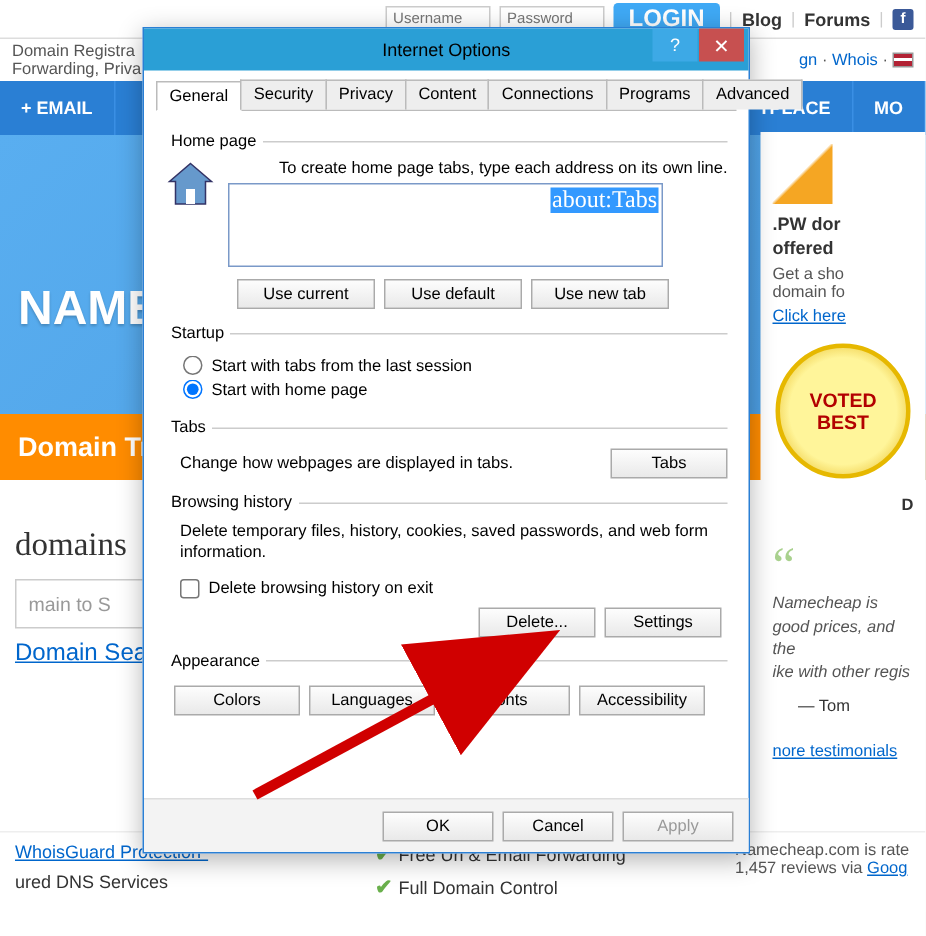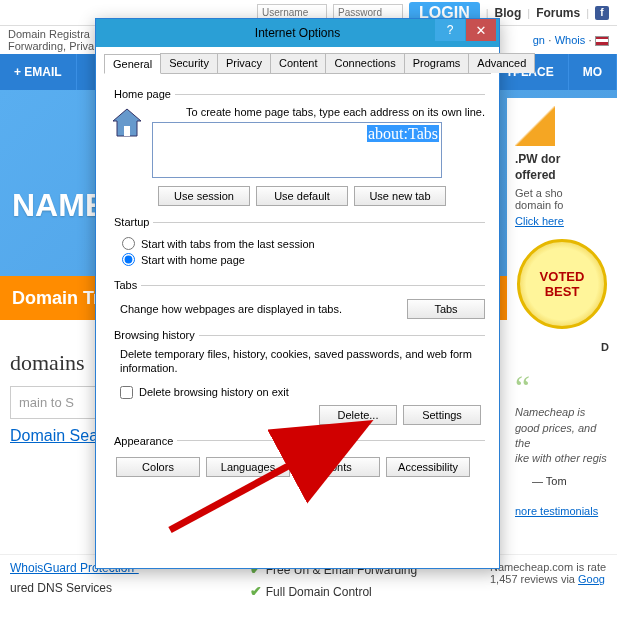--- a/index.html
+++ b/index.html
@@ -57,21 +57,21 @@
 }
 .bg-hero-title { color: #fff; font-size: 32px; font-weight: bold; text-shadow: 0 1px 2px rgba(0,0,0,.2); }
 .bg-hero-banner {
   position: absolute; left: 0; bottom: 0; right: 0; height: 44px;
   background: #ff8c00; display: flex; align-items: center; padding-left: 12px;
 }
 .bg-hero-banner .t { color: #fff; font-size: 18px; font-weight: bold; }
 .bg-hero-banner .s { color: #ffd; font-size: 14px; margin-left: 6px; }
 
 .bg-right-col {
-  position: absolute; right: 0; top: 98px; width: 110px; height: 520px;
+  position: absolute; right: 0; top: 88px; width: 110px; height: 520px;
   background: #fff; padding: 8px; font-size: 11px; color: #333;
 }
 .new-ribbon {
   width: 40px; height: 40px;
   background: linear-gradient(135deg, transparent 48%, #f5a623 52%);
   position: relative; margin-bottom: 6px;
 }
 .bg-right-col .htxt { font-weight: bold; color: #333; font-size: 12px; line-height: 1.3; }
 .bg-right-col .dtxt { color: #555; font-size: 11px; margin: 4px 0; }
 .bg-right-col a { color: #06c; text-decoration: underline; font-size: 11px; }
@@ -326,21 +326,21 @@
                 <polygon points="17,3 31,15 27,15 27,30 7,30 7,15 3,15" fill="#6699cc" stroke="#336" stroke-width="1"></polygon>
                 <rect x="14" y="20" width="6" height="10" fill="#fff"></rect>
               </svg>
           </div>
           <div class="hp-right">
             <div class="hp-text">To create home page tabs, type each address on its own line.</div>
             <div class="hp-textarea"><span class="sel">about:Tabs</span></div>
           </div>
         </div>
         <div class="btn-row">
-          <button class="btn">Use session</button>
+          <button class="btn">Use current</button>
           <button class="btn">Use default</button>
           <button class="btn">Use new tab</button>
         </div>
       </fieldset>
 
       <fieldset>
         <legend>Startup</legend>
         <label class="radio-row">
           <input type="radio" name="su" style="">
           <span>Start with tabs from the last session</span>
@@ -377,20 +377,25 @@
         <div class="app-row">
           <button class="btn">Colors</button>
           <button class="btn">Languages</button>
           <button class="btn">Fonts</button>
           <button class="btn">Accessibility</button>
         </div>
       </fieldset>
     </div>
   </div>
 
+  <div class="dlg-footer">
+    <button class="btn">OK</button>
+    <button class="btn">Cancel</button>
+    <button class="btn disabled">Apply</button>
+  </div>
 </div>
 
 <div class="arrow">
   <svg width="230" height="130">
     <defs>
       <marker id="ah" markerWidth="14" markerHeight="14" refX="11" refY="6" orient="auto">
         <polygon points="0,0 14,6 0,12" fill="#d00000"></polygon>
       </marker>
     </defs>
     <line x1="10" y1="120" x2="195" y2="20" stroke="#d00000" stroke-width="7" marker-end="url(#ah)"></line>

